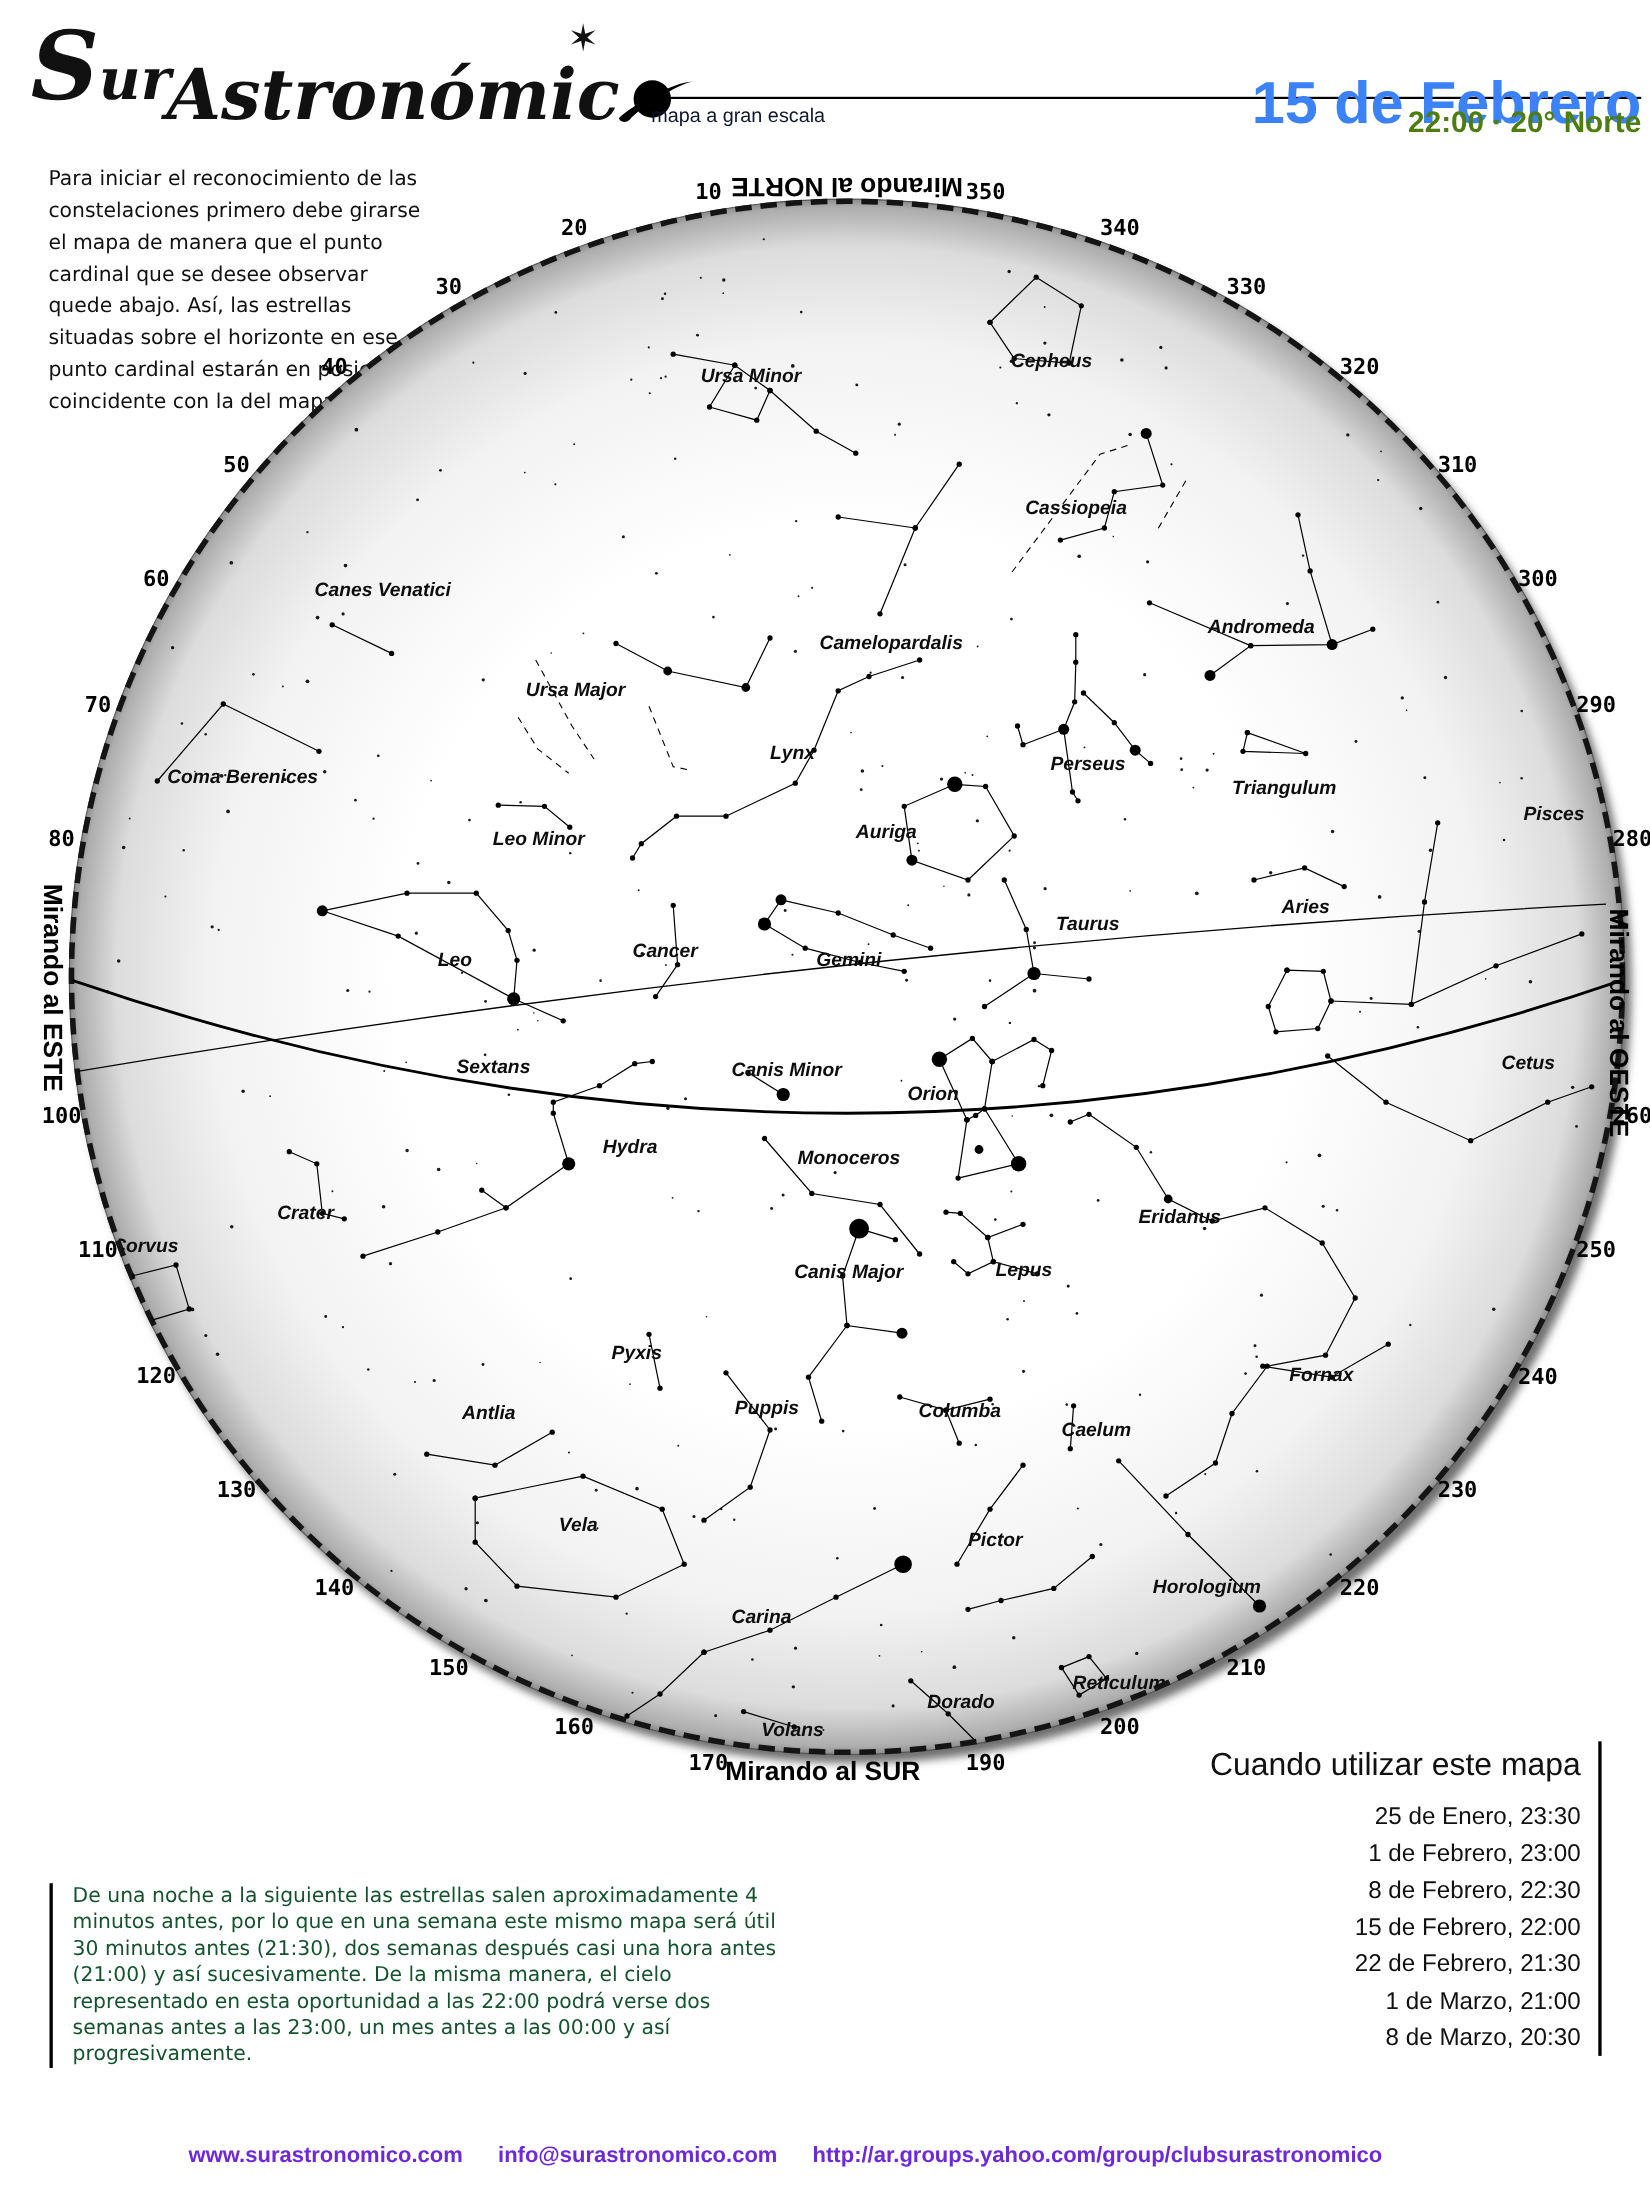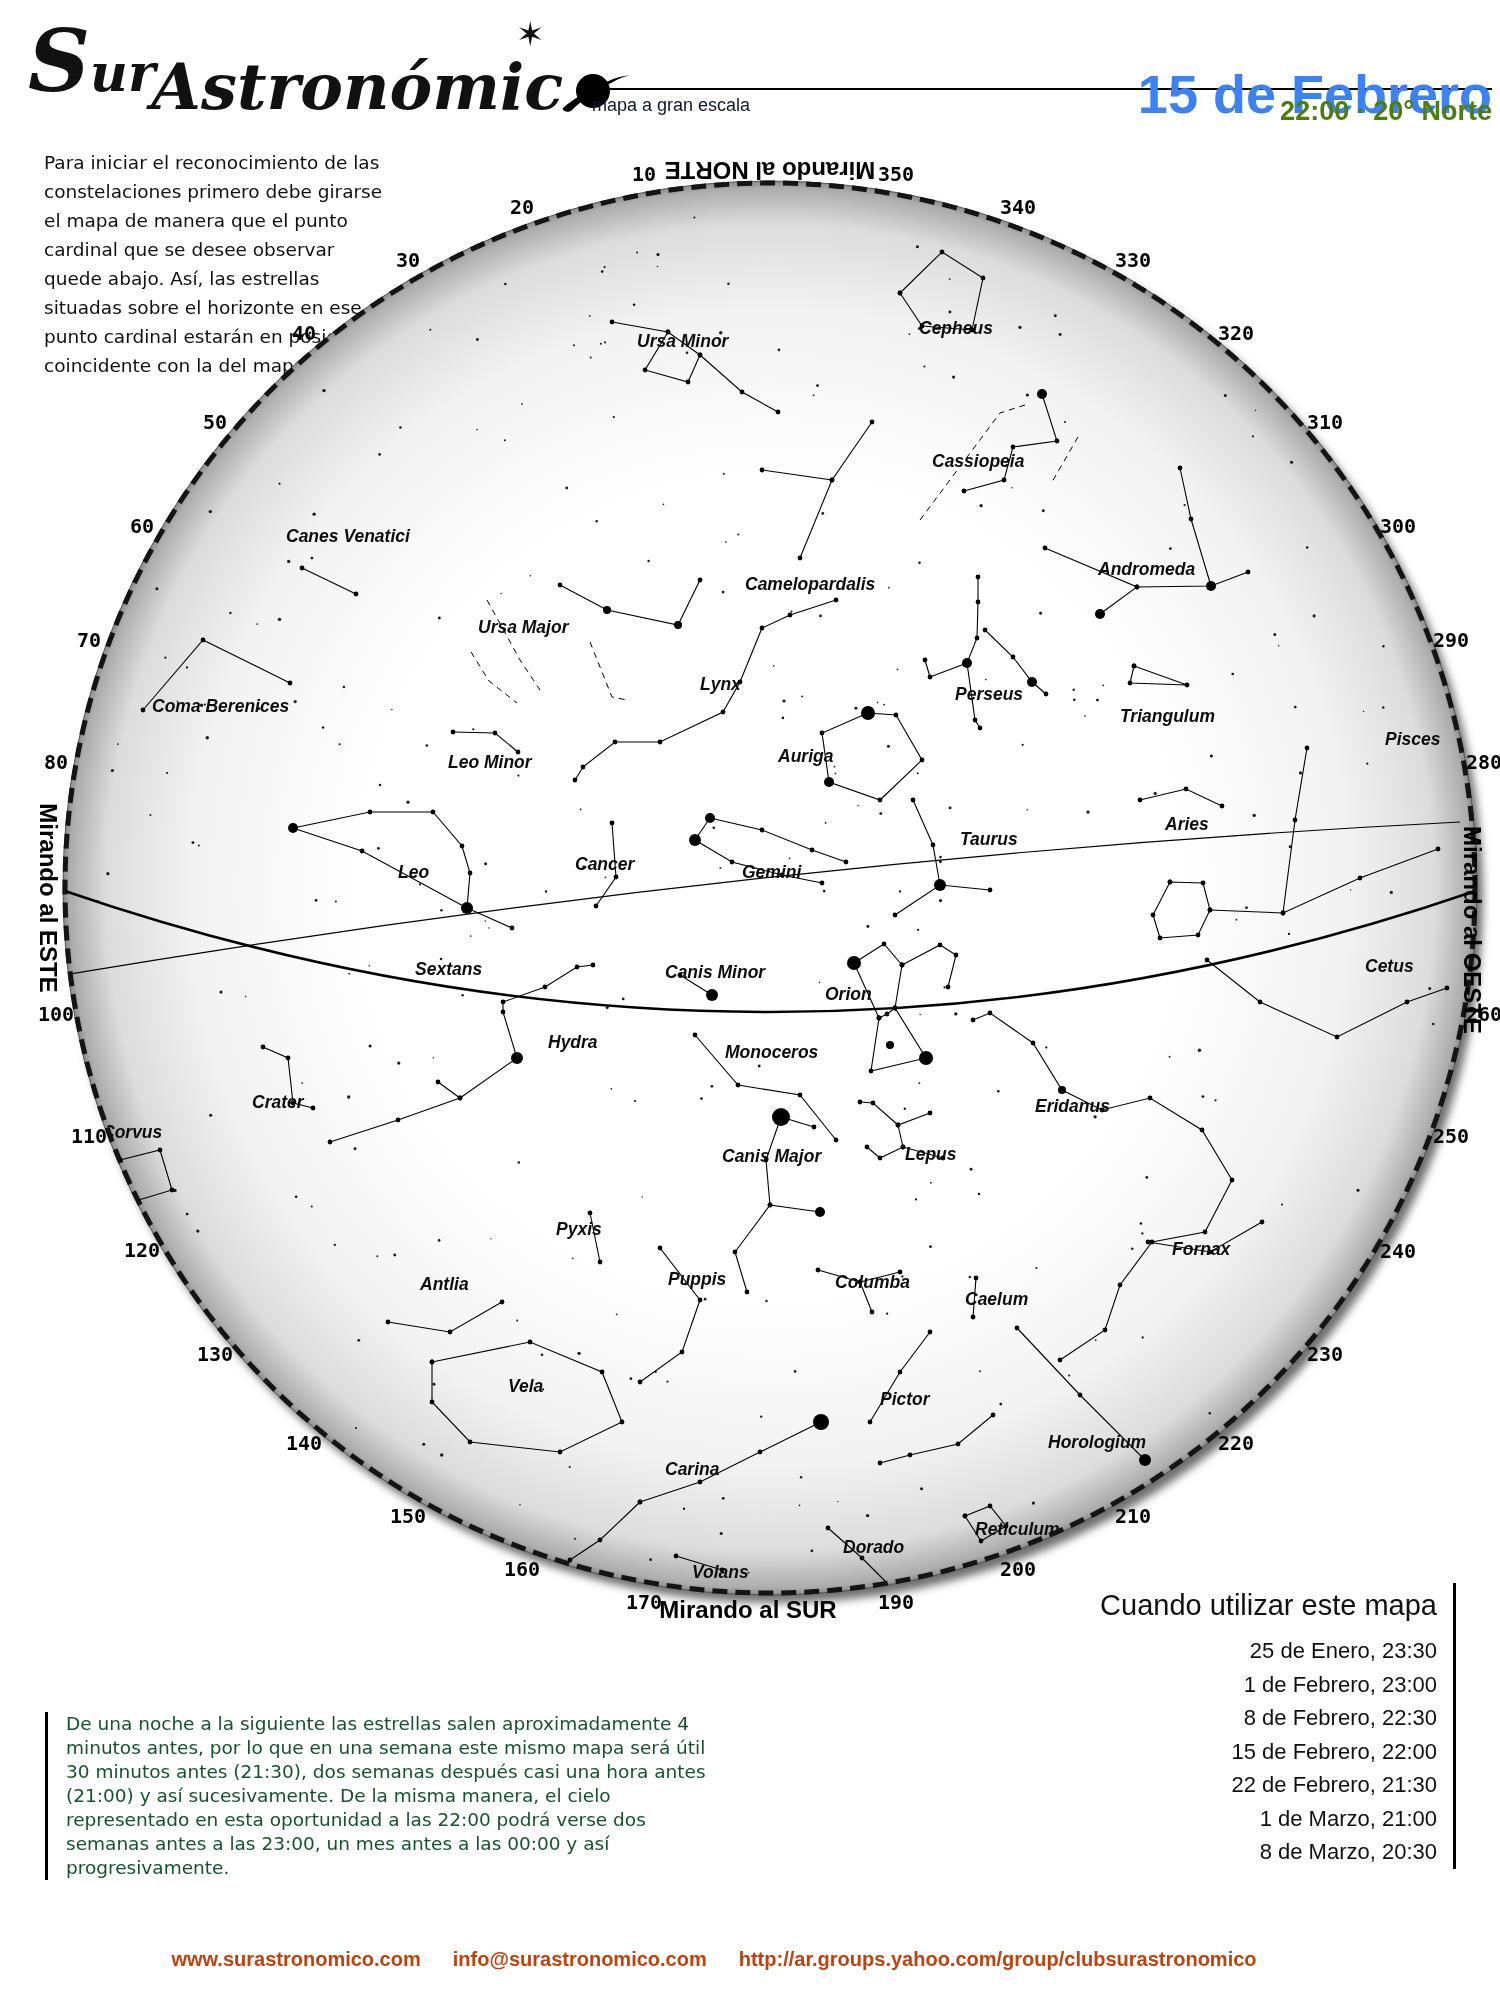--- a/index.html
+++ b/index.html
@@ -25,21 +25,21 @@
   #when{position:absolute;right:44px;top:1583px;width:420px;text-align:right;
         border-right:3px solid #000;padding-right:16px;}
   #when-title{font-size:29px;margin:6px 0 12px 0;}
   .when-entry{font-size:22px;line-height:33.5px;}
   
   #bottom-text{position:absolute;left:45px;top:1712px;width:668px;border-left:3px solid #000;
         padding-left:18px;font-family:"DejaVu Sans","Liberation Sans",sans-serif;
         font-size:18.5px;line-height:24px;color:#14532d;}
   
   #footer{position:absolute;left:0;top:1948px;width:1428px;text-align:center;
-        font-weight:bold;font-size:20px;color:#c2410c;}
+        font-weight:bold;font-size:20px;color:#6d28d9;}
   #footer span{margin:0 16px;}
 </style>
 </head>
 <body>
 
 <div id="page">
 
   <div id="logo">
     <span class="logo-s">S</span><span class="logo-ur">ur</span><span class="logo-rest">Astronómic</span><span class="logo-saturn"><svg width="74" height="52" viewBox="0 0 74 52">
           <circle cx="34" cy="26" r="17" fill="#000"></circle>

